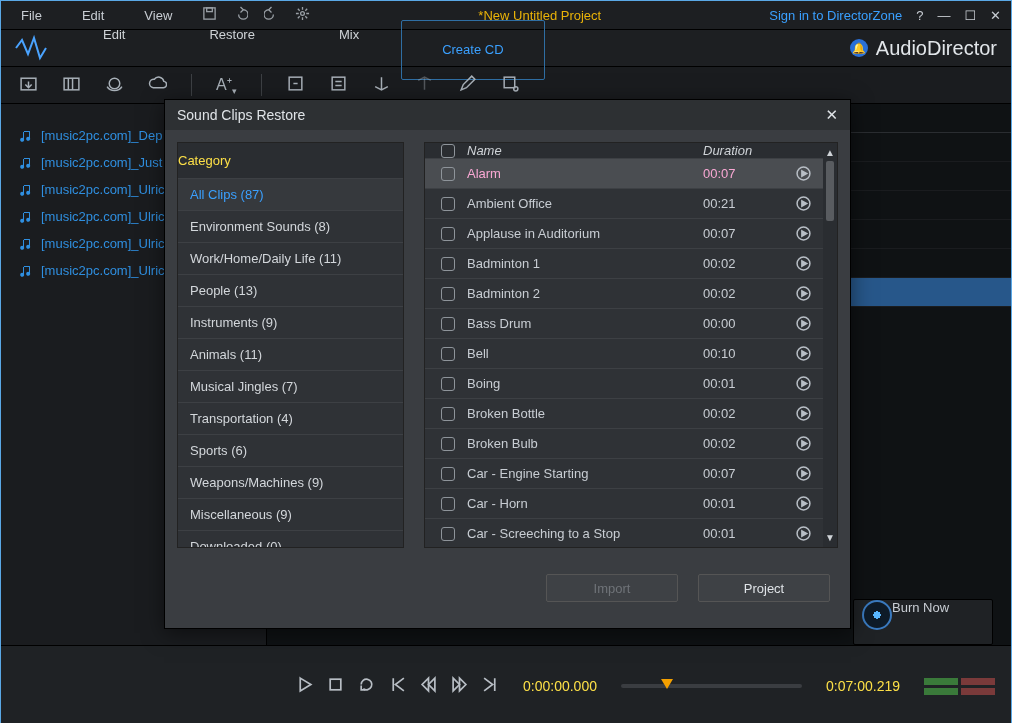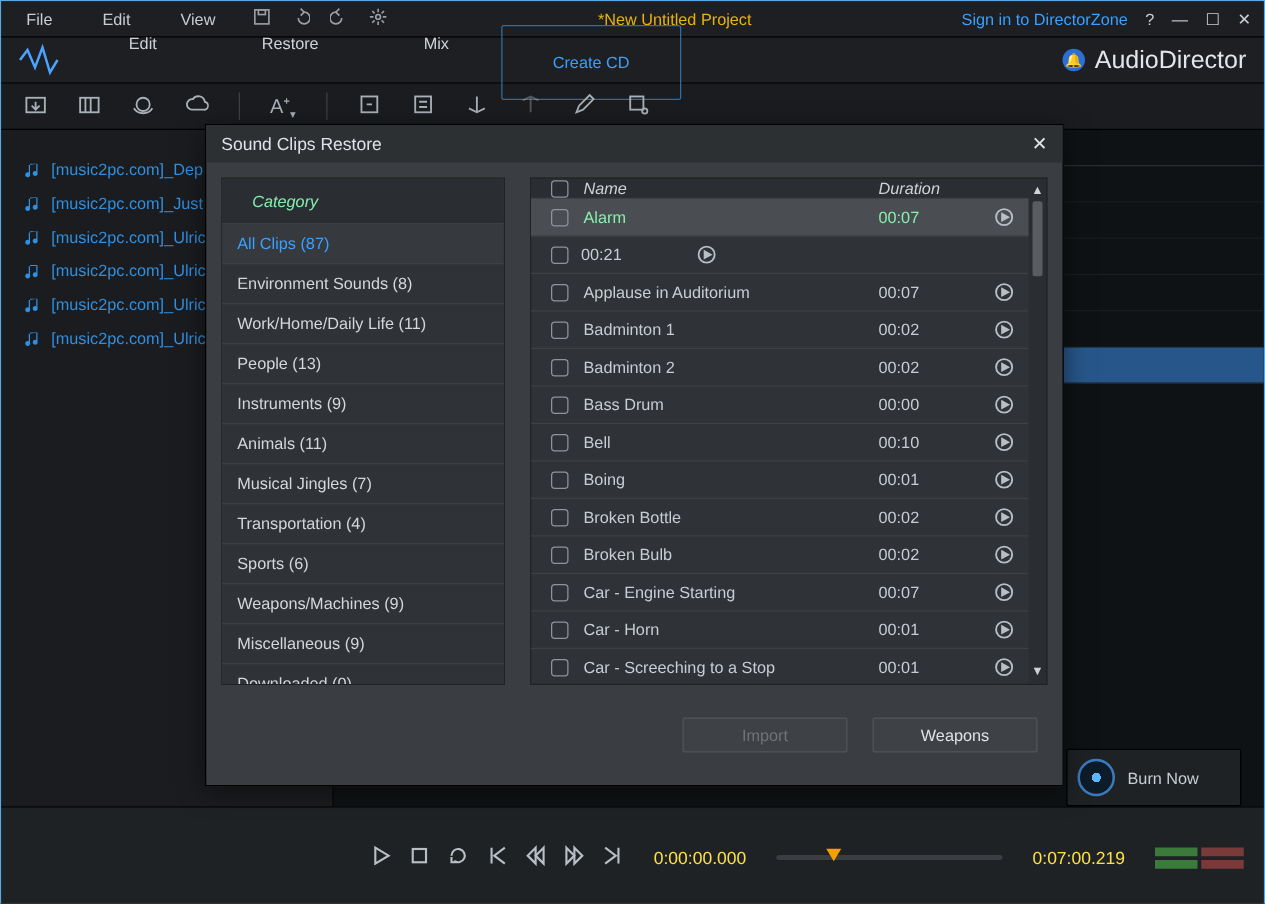--- a/index.html
+++ b/index.html
@@ -30,47 +30,47 @@
 
 .content{display:flex;height:calc(723px - 28px - 36px - 36px - 80px - 2px)}
 .leftpanel{width:265px;background:#1a1c1f;border-right:1px solid #000;overflow:hidden}
 .filelist{padding:18px 6px}
 .fileitem{display:flex;align-items:center;gap:8px;padding:6px 12px;color:#2f8fe0;font-size:13px;cursor:pointer}
 .fileitem svg{width:14px;height:14px;fill:#2f8fe0}
 .rightpanel{flex:1;background:#0f1214;position:relative}
 .pathhdr{height:28px;display:flex;align-items:center;padding-left:20px;color:#cfd3d7;border-bottom:1px solid #2a2d31}
 .pathrow{height:28px;display:flex;align-items:center;padding-left:20px;color:#c8cdd3;border-bottom:1px solid #1a1c1f;font-size:12px}
 .pathrow.sel{background:#27578a;color:#dce8f5}
-.burnbox{position:absolute;right:18px;bottom:0;width:130px;height:44px;background:#1f2225;border:1px solid #000;border-radius:2px;display:flex;align-items:center;gap:10px;padding-left:8px}
+.burnbox{position:absolute;right:18px;bottom:0;width:130px;height:44px;background:#1f2225;border:1px solid #000;border-radius:2px;display:flex;align-items:flex-start;padding-left:8px}
 .cdicon{width:30px;height:30px;border-radius:50%;border:2px solid #3a7abf;box-sizing:border-box;background:radial-gradient(circle,#5ab7ff 0 20%,#0e1b28 20% 100%)}
 
 .transport{height:80px;background:#1f2225;border-top:1px solid #000;display:flex;align-items:center;padding:0 16px;gap:14px}
 .transport svg{width:17px;height:17px;stroke:#b8bec5;fill:none;stroke-width:1.6}
 .seek{flex:1;height:4px;background:#3a3d41;position:relative;border-radius:2px}
 .seek .cursor{position:absolute;left:22%;top:-5px;width:0;height:0;border-left:6px solid transparent;border-right:6px solid transparent;border-top:10px solid #f4a000}
 .tcode{color:#fde047;font-size:14px;padding:0 10px}
 .meters{display:flex;gap:3px}
 .meter{width:34px;height:7px;background:#3a3d41}
 .meter.g{background:#3a7a3a}
 .meter.r{background:#7a3a3a}
 
 .modal{position:absolute;left:163px;top:98px;width:685px;height:528px;background:#3a3d41;border:1px solid #000;box-shadow:0 4px 20px rgba(0,0,0,.5)}
 .modal .mhead{height:30px;background:#2d3033;display:flex;align-items:center;padding:0 12px;color:#dfe3e7;font-size:14px;justify-content:space-between}
 .modal .mhead .x{cursor:pointer;font-size:15px}
 .modal .mbody{display:flex;height:430px;padding:12px;gap:20px;box-sizing:border-box}
 .catpanel{width:225px;background:#2f3236;border:1px solid #222;overflow:auto}
-.catpanel .chead{padding:10px 24px;color:#86efac;background:#2a2d31;font-style:italic}
+.catpanel .chead{padding:10px 0;color:#fde047;background:#2a2d31;}
 .catitem{padding:8px 12px;border-top:1px solid #3d4044;cursor:pointer;color:#d3d7db}
 .catitem.sel{color:#3aa0ff;background:#36393d}
 .clippanel{flex:1;display:flex;background:#2f3236;border:1px solid #222;overflow:hidden}
 .cliptable{flex:1;display:flex;flex-direction:column;overflow:auto}
 .cliphead,.cliprow{display:flex;align-items:center;height:29px;border-bottom:1px solid #3d4044;padding-left:6px}
 .cliphead{background:#2a2d31;font-style:italic;color:#cfd3d7}
 .cliprow{cursor:pointer;font-size:13px}
-.cliprow.sel{background:#4a4d51;color:#86efac}
+.cliprow.sel{background:#4a4d51;color:#f9a8d4}
 .col-chk{width:34px;display:flex;justify-content:center}
 .chk{width:14px;height:14px;border:1.5px solid #8e949a;border-radius:3px;box-sizing:border-box}
 .col-name{flex:1;padding-left:2px}
 .col-dur{width:80px}
 .col-play{width:40px;display:flex;justify-content:center}
 .col-play svg{width:15px;height:15px;stroke:#b8bec5;fill:none;stroke-width:1.4}
 .vscroll{width:14px;background:#2a2d31;display:flex;flex-direction:column;align-items:center;padding:4px 0}
 .vscroll .tri{color:#cfd3d7;font-size:10px;cursor:pointer}
 .vscroll .thumb{width:8px;height:60px;background:#595c60;margin-top:3px;border-radius:2px}
 .vscroll .track{flex:1}
@@ -322,20 +322,21 @@
                   <svg viewBox="0 0 14 14">
                     <circle cx="7" cy="7" r="6"></circle>
                     <polygon points="5.5,4.5 10,7 5.5,9.5" fill="#b8bec5"></polygon>
                   </svg>
                 </div>
               </div>
               <div class="cliprow">
                 <div class="col-chk">
                   <div class="chk"></div>
                 </div>
+                <div class="col-name">Ambient Office</div>
                 <div class="col-dur">00:21</div>
                 <div class="col-play">
                   <svg viewBox="0 0 14 14">
                     <circle cx="7" cy="7" r="6"></circle>
                     <polygon points="5.5,4.5 10,7 5.5,9.5" fill="#b8bec5"></polygon>
                   </svg>
                 </div>
               </div>
               <div class="cliprow">
                 <div class="col-chk">
@@ -485,16 +486,16 @@
         <div class="vscroll">
           <div class="tri">▲</div>
           <div class="thumb"></div>
           <div class="track"></div>
           <div class="tri">▼</div>
         </div>
       </div>
     </div>
     <div class="mactions">
       <div class="btn disabled">Import</div>
-      <div class="btn">Weapons</div>
+      <div class="btn">Project</div>
     </div>
   </div>
 </div>
 
 </body></html>

